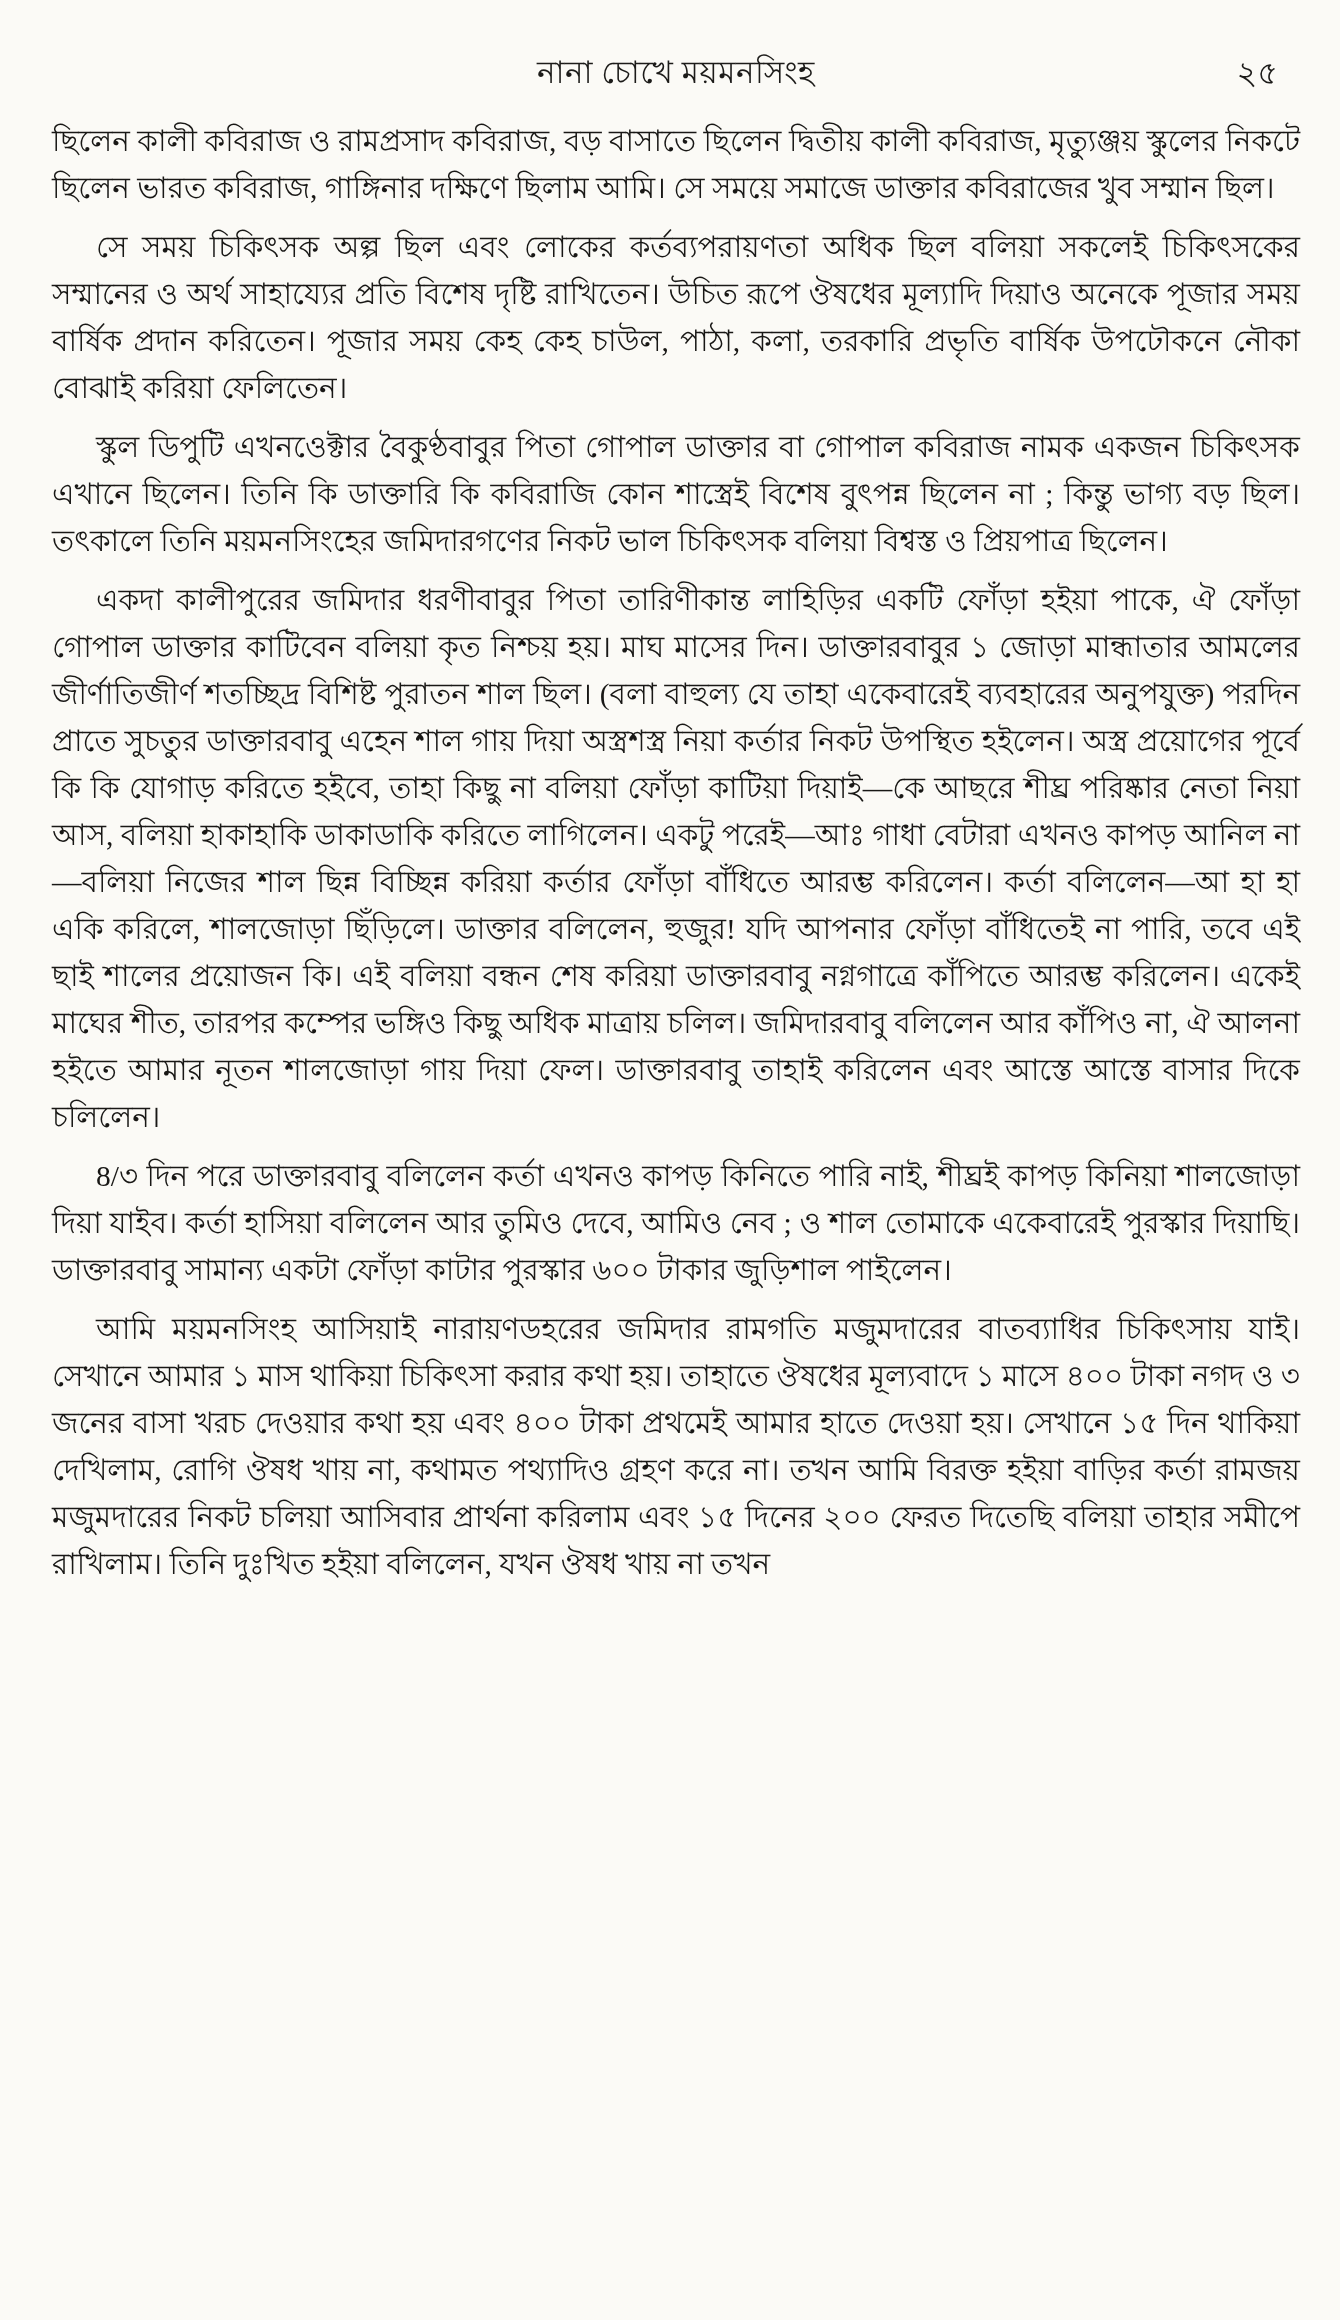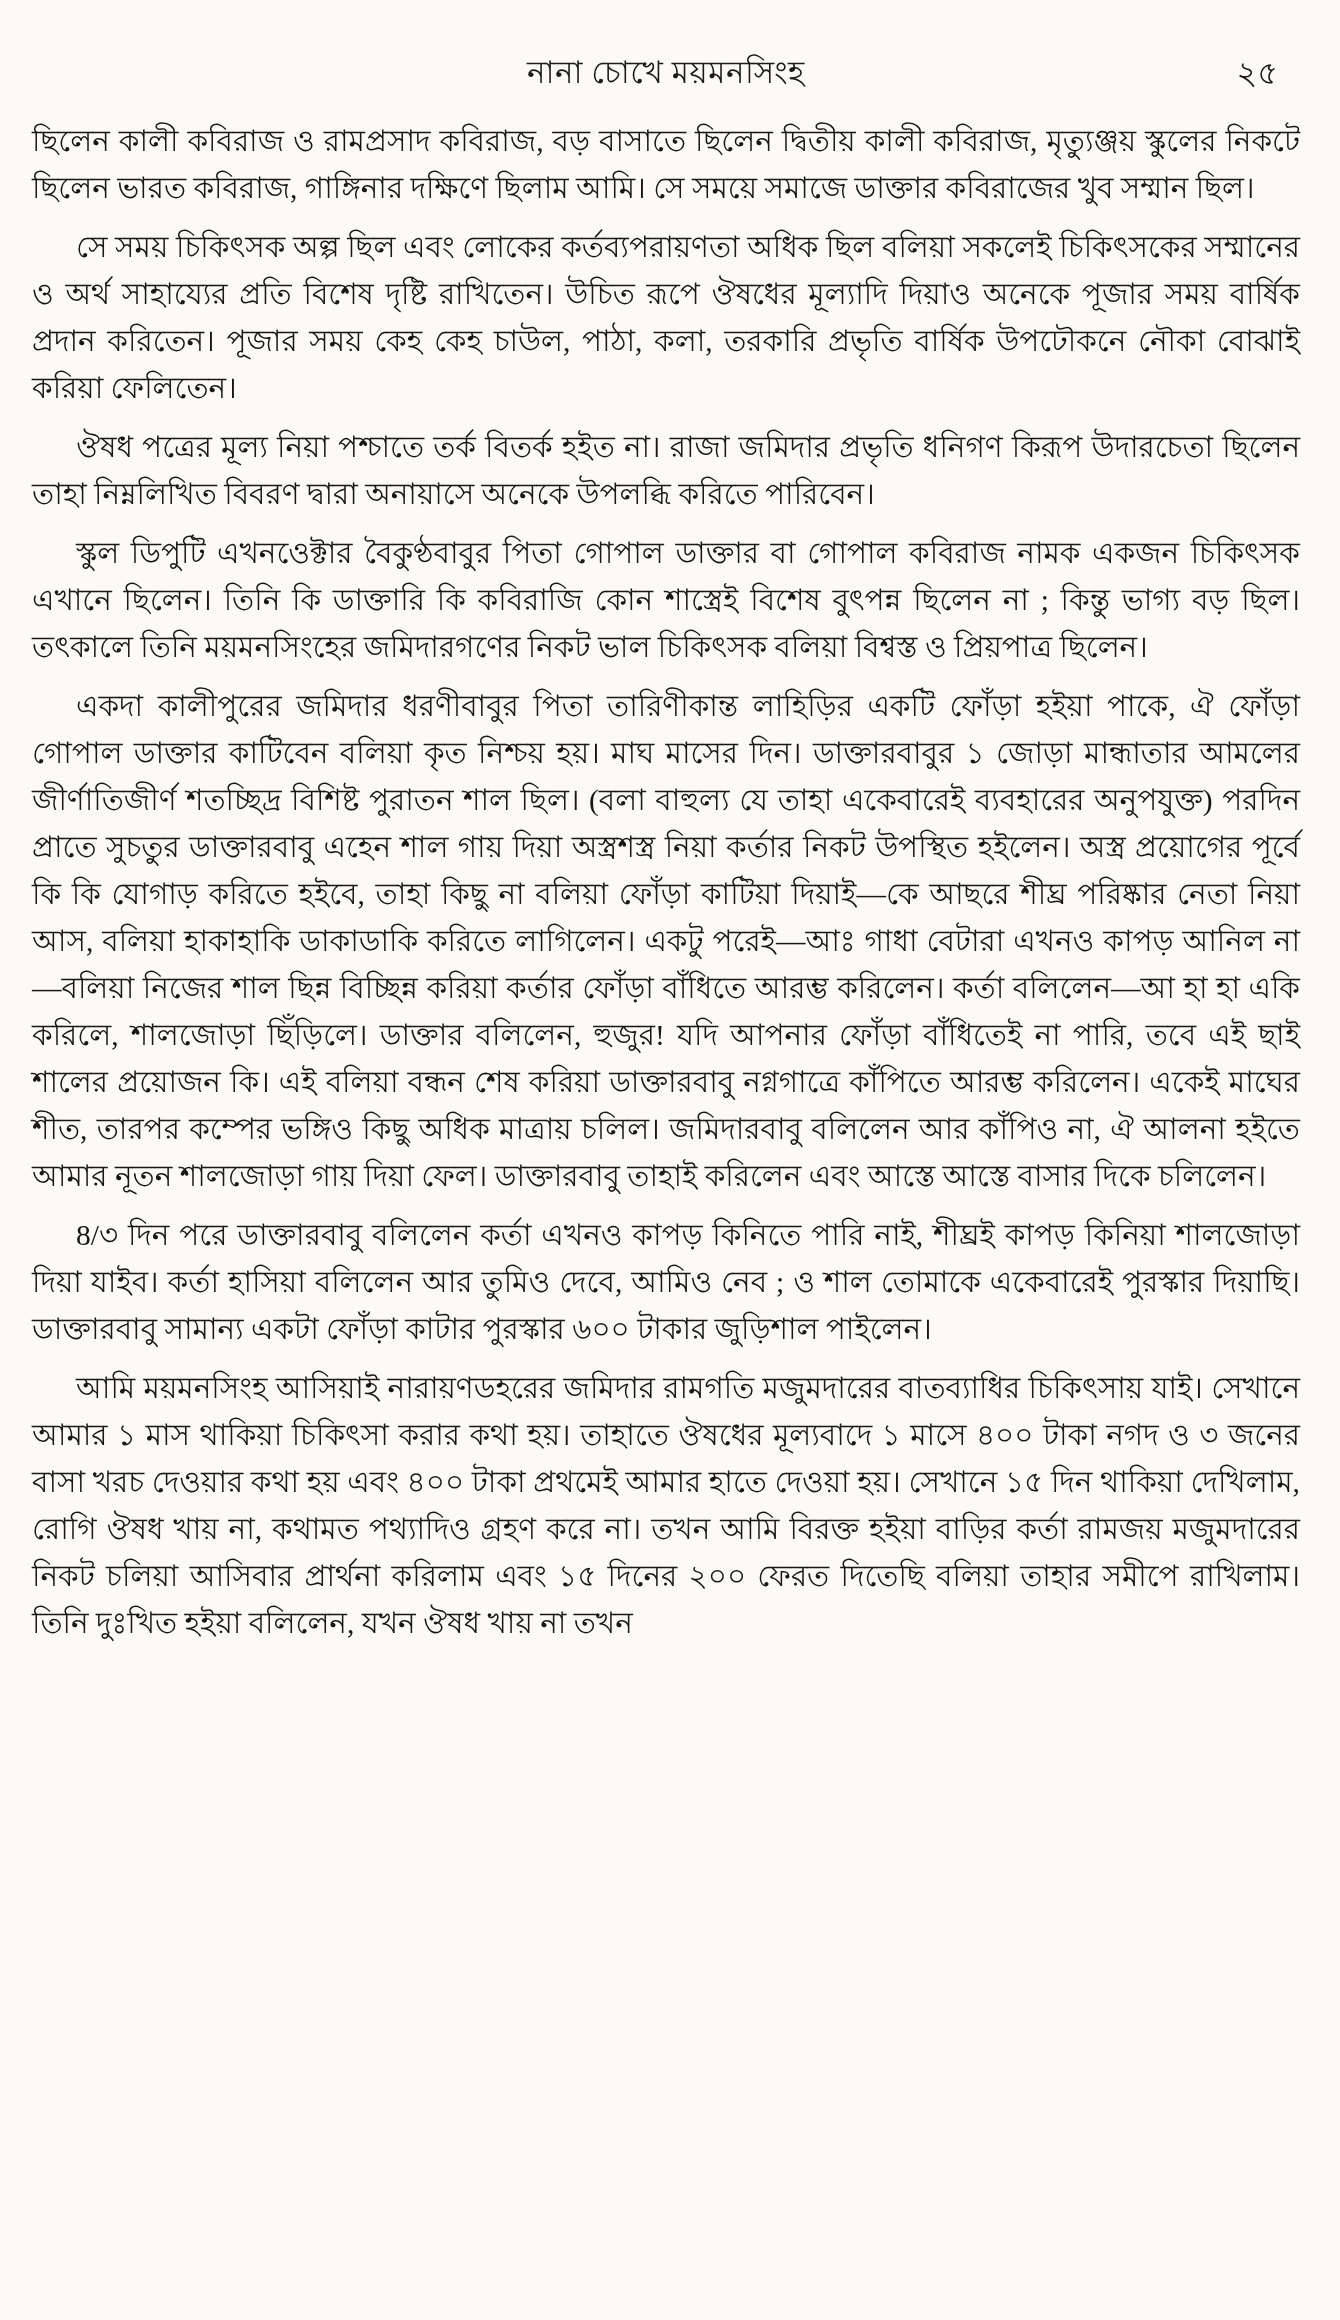--- a/index.html
+++ b/index.html
@@ -9,21 +9,21 @@
   }
   .page {
     position: relative;
     width: 1340px;
     height: 2320px;
     margin: 0 auto;
     background: #fbfaf6;
     color: #181715;
     font-family: "Liberation Serif", "DejaVu Serif", serif;
     box-sizing: border-box;
-    padding: 48px 28px 30px 20px;
+    padding: 48px 28px 30px 40px;
     overflow: hidden;
   }
   .page-header {
     position: relative;
     height: 52px;
     margin-bottom: 18px;
   }
   .page-header .title {
     position: absolute;
     left: 0;
@@ -59,20 +59,19 @@
 <div class="page">
 
   <div class="page-header">
     <div class="title">নানা চোখে ময়মনসিংহ</div>
     <div class="page-number">২৫</div>
   </div>
 
   <div class="content">
     <p>ছিলেন কালী কবিরাজ ও রামপ্রসাদ কবিরাজ, বড় বাসাতে ছিলেন দ্বিতীয় কালী কবিরাজ, মৃত্যুঞ্জয় স্কুলের নিকটে ছিলেন ভারত কবিরাজ, গাঙ্গিনার দক্ষিণে ছিলাম আমি। সে সময়ে সমাজে ডাক্তার কবিরাজের খুব সম্মান ছিল।</p>
     <p class="indent">সে সময় চিকিৎসক অল্প ছিল এবং লোকের কর্তব্যপরায়ণতা অধিক ছিল বলিয়া সকলেই চিকিৎসকের সম্মানের ও অর্থ সাহায্যের প্রতি বিশেষ দৃষ্টি রাখিতেন। উচিত রূপে ঔষধের মূল্যাদি দিয়াও অনেকে পূজার সময় বার্ষিক প্রদান করিতেন। পূজার সময় কেহ কেহ চাউল, পাঠা, কলা, তরকারি প্রভৃতি বার্ষিক উপঢৌকনে নৌকা বোঝাই করিয়া ফেলিতেন।</p>
-    <p class="indent">ঔষধ পত্রের মূল্য নিয়া পশ্চাতে তর্ক বিতর্ক হইত না। রাজা জমিদার প্রভৃতি ধনিগণ কিরূপ উদারচেতা ছিলেন তাহা নিম্নলিখিত বিবরণ দ্বারা অনায়াসে অনেকে উপলব্ধি করিতে পারিবেন।</p>
     <p class="indent">স্কুল ডিপুটি এখনওেক্টার বৈকুণ্ঠবাবুর পিতা গোপাল ডাক্তার বা গোপাল কবিরাজ নামক একজন চিকিৎসক এখানে ছিলেন। তিনি কি ডাক্তারি কি কবিরাজি কোন শাস্ত্রেই বিশেষ বুৎপন্ন ছিলেন না ; কিন্তু ভাগ্য বড় ছিল। তৎকালে তিনি ময়মনসিংহের জমিদারগণের নিকট ভাল চিকিৎসক বলিয়া বিশ্বস্ত ও প্রিয়পাত্র ছিলেন।</p>
     <p class="indent">একদা কালীপুরের জমিদার ধরণীবাবুর পিতা তারিণীকান্ত লাহিড়ির একটি ফোঁড়া হইয়া পাকে, ঐ ফোঁড়া গোপাল ডাক্তার কাটিবেন বলিয়া কৃত নিশ্চয় হয়। মাঘ মাসের দিন। ডাক্তারবাবুর ১ জোড়া মান্ধাতার আমলের জীর্ণাতিজীর্ণ শতচ্ছিদ্র বিশিষ্ট পুরাতন শাল ছিল। (বলা বাহুল্য যে তাহা একেবারেই ব্যবহারের অনুপযুক্ত) পরদিন প্রাতে সুচতুর ডাক্তারবাবু এহেন শাল গায় দিয়া অস্ত্রশস্ত্র নিয়া কর্তার নিকট উপস্থিত হইলেন। অস্ত্র প্রয়োগের পূর্বে কি কি যোগাড় করিতে হইবে, তাহা কিছু না বলিয়া ফোঁড়া কাটিয়া দিয়াই—কে আছরে শীঘ্র পরিষ্কার নেতা নিয়া আস, বলিয়া হাকাহাকি ডাকাডাকি করিতে লাগিলেন। একটু পরেই—আঃ গাধা বেটারা এখনও কাপড় আনিল না—বলিয়া নিজের শাল ছিন্ন বিচ্ছিন্ন করিয়া কর্তার ফোঁড়া বাঁধিতে আরম্ভ করিলেন। কর্তা বলিলেন—আ হা হা একি করিলে, শালজোড়া ছিঁড়িলে। ডাক্তার বলিলেন, হুজুর! যদি আপনার ফোঁড়া বাঁধিতেই না পারি, তবে এই ছাই শালের প্রয়োজন কি। এই বলিয়া বন্ধন শেষ করিয়া ডাক্তারবাবু নগ্নগাত্রে কাঁপিতে আরম্ভ করিলেন। একেই মাঘের শীত, তারপর কম্পের ভঙ্গিও কিছু অধিক মাত্রায় চলিল। জমিদারবাবু বলিলেন আর কাঁপিও না, ঐ আলনা হইতে আমার নূতন শালজোড়া গায় দিয়া ফেল। ডাক্তারবাবু তাহাই করিলেন এবং আস্তে আস্তে বাসার দিকে চলিলেন।</p>
     <p class="indent">8/৩ দিন পরে ডাক্তারবাবু বলিলেন কর্তা এখনও কাপড় কিনিতে পারি নাই, শীঘ্রই কাপড় কিনিয়া শালজোড়া দিয়া যাইব। কর্তা হাসিয়া বলিলেন আর তুমিও দেবে, আমিও নেব ; ও শাল তোমাকে একেবারেই পুরস্কার দিয়াছি। ডাক্তারবাবু সামান্য একটা ফোঁড়া কাটার পুরস্কার ৬০০ টাকার জুড়িশাল পাইলেন।</p>
     <p class="indent">আমি ময়মনসিংহ আসিয়াই নারায়ণডহরের জমিদার রামগতি মজুমদারের বাতব্যাধির চিকিৎসায় যাই। সেখানে আমার ১ মাস থাকিয়া চিকিৎসা করার কথা হয়। তাহাতে ঔষধের মূল্যবাদে ১ মাসে ৪০০ টাকা নগদ ও ৩ জনের বাসা খরচ দেওয়ার কথা হয় এবং ৪০০ টাকা প্রথমেই আমার হাতে দেওয়া হয়। সেখানে ১৫ দিন থাকিয়া দেখিলাম, রোগি ঔষধ খায় না, কথামত পথ্যাদিও গ্রহণ করে না। তখন আমি বিরক্ত হইয়া বাড়ির কর্তা রামজয় মজুমদারের নিকট চলিয়া আসিবার প্রার্থনা করিলাম এবং ১৫ দিনের ২০০ ফেরত দিতেছি বলিয়া তাহার সমীপে রাখিলাম। তিনি দুঃখিত হইয়া বলিলেন, যখন ঔষধ খায় না তখন</p>
   </div>
 
 </div>
 
 </body></html>

